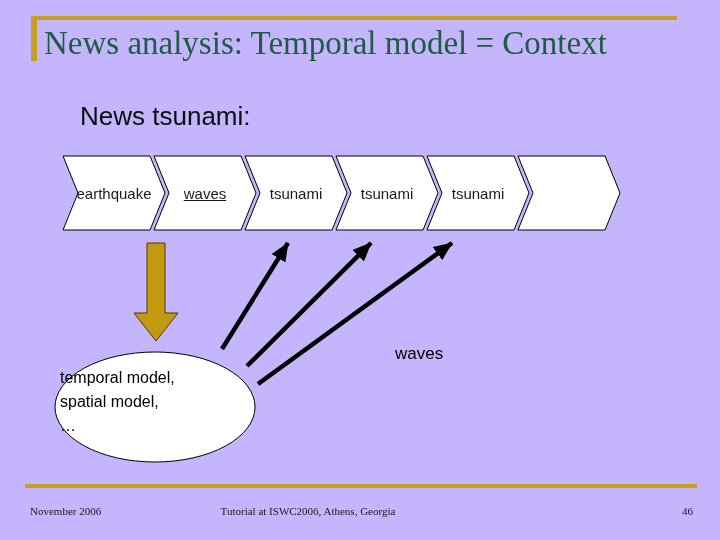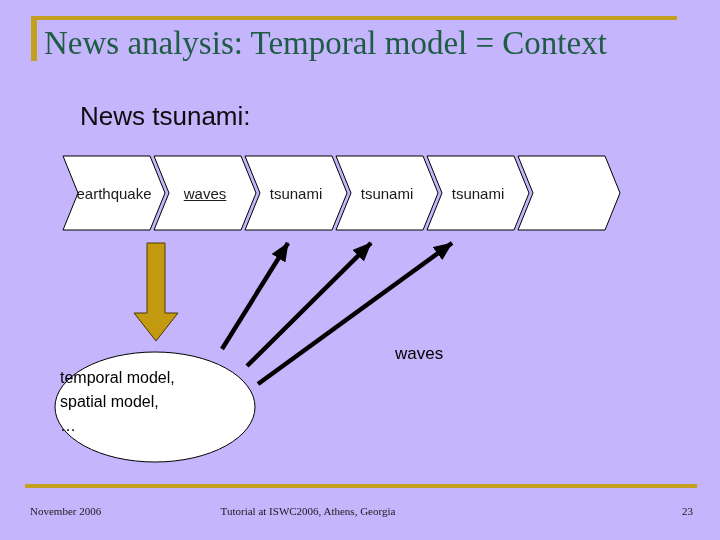--- a/index.html
+++ b/index.html
@@ -95,16 +95,16 @@
   </div>
 
   <div class="context-note">
     <div>waves</div>
   </div>
 
   <div class="bottom-rule"></div>
   <div class="footer">
     <span class="date">November 2006</span>
     <span class="center">Tutorial at ISWC2006, Athens, Georgia</span>
-    <span class="page">23</span>
+    <span class="page">46</span>
   </div>
 
 </div>
 
 </body></html>

